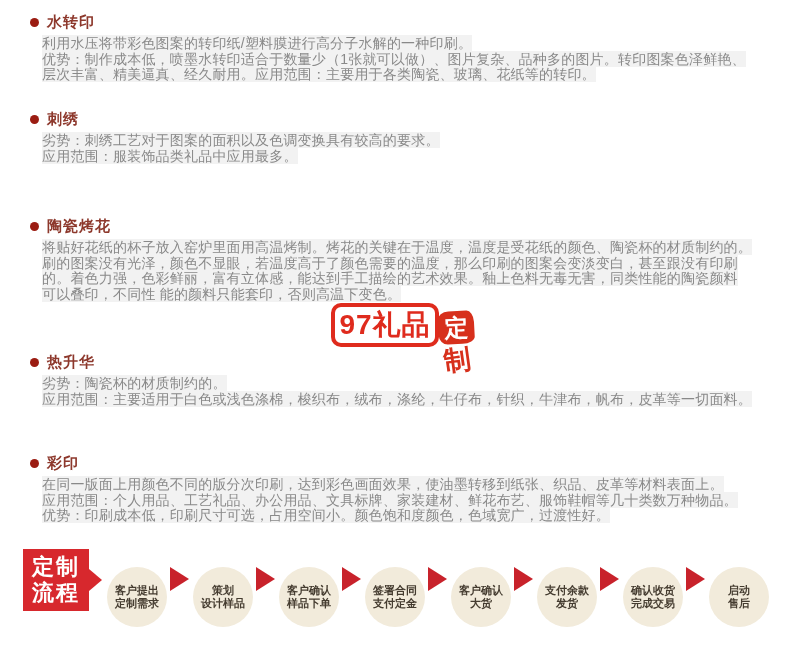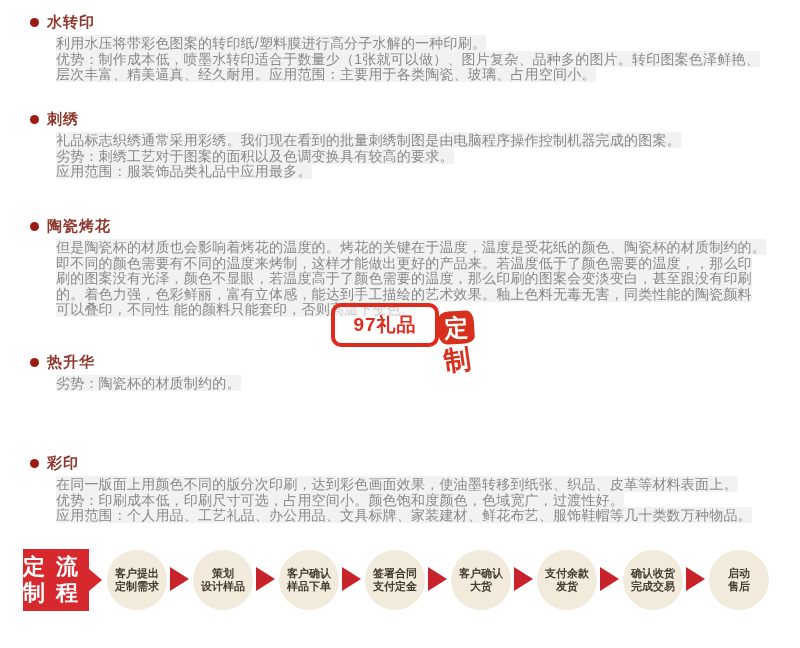--- a/index.html
+++ b/index.html
@@ -5,106 +5,105 @@
   html,body{margin:0;padding:0;background:#fff;}
   .page{position:relative;width:800px;height:648px;background:#ffffff;overflow:hidden;
         font-family:"Liberation Sans","DejaVu Sans",sans-serif;}
   
   .sec{position:absolute;left:0;width:800px;}
   .sec-head{position:absolute;left:30px;top:0;height:18px;display:flex;align-items:center;}
   .bullet{width:9px;height:9px;border-radius:50%;background:#9b1c12;display:inline-block;margin-right:8px;}
   .sec-title{color:#8d382c;font-size:15px;font-weight:bold;letter-spacing:1px;}
   .sec-body{position:absolute;left:42px;top:23px;width:740px;}
   .line{height:15.5px;line-height:15.5px;font-size:14px;color:#898989;white-space:nowrap;letter-spacing:0.2px;}
-  .line span{background:#f2f2f2;margin-left:14px;}
+  .line span{background:#f2f2f2;}
   
   .wm-badge{position:absolute;left:331px;top:303px;width:100px;height:36px;z-index:5;
             border:4px solid #df2b1d;border-radius:10px;display:flex;align-items:center;justify-content:center;
             background:rgba(255,255,255,0.55);}
-  .wm-badge span{color:#df2b1d;font-size:19px;font-weight:bold;letter-spacing:1px;}
+  .wm-badge span{color:#df2b1d;font-size:28px;font-weight:bold;letter-spacing:1px;}
   .wm-seal{position:absolute;left:437px;top:311px;width:44px;height:62px;z-index:5;transform:rotate(-3deg);}
   .seal-top{position:absolute;left:2px;top:0;width:36px;height:33px;background:#d7301c;color:#ffffff;
             border-radius:30% 20% 35% 25% / 25% 35% 20% 30%;display:flex;align-items:center;justify-content:center;
             font-size:24px;font-weight:bold;}
   .seal-bottom{position:absolute;left:6px;top:31px;color:#d7301c;font-size:27px;font-weight:bold;transform:rotate(-5deg);}
   
   .flow{position:absolute;left:0;top:549px;width:800px;height:64px;}
   .flow-label{position:absolute;left:23px;top:0;width:66px;height:62px;background:#d7282d;
-              display:flex;flex-direction:row;align-items:center;justify-content:center;}
+              display:flex;flex-direction:column;align-items:center;justify-content:center;}
   .flow-label div{color:#ffffff;font-size:22px;font-weight:bold;line-height:26px;letter-spacing:2px;}
   .flow-notch{position:absolute;left:89px;top:20px;width:0;height:0;
               border-left:13px solid #d7282d;border-top:11px solid transparent;border-bottom:11px solid transparent;}
-  .step{position:absolute;top:1px;width:60px;height:60px;border-radius:50%;background:#f2ebdb;
+  .step{position:absolute;top:18px;width:60px;height:60px;border-radius:50%;background:#f2ebdb;
         display:flex;flex-direction:column;align-items:center;justify-content:center;}
   .step div{color:#453c30;font-size:11px;font-weight:bold;line-height:13.5px;white-space:nowrap;}
   .arrow{position:absolute;top:18px;width:0;height:0;
          border-left:19px solid #c8222b;border-top:12px solid transparent;border-bottom:12px solid transparent;}
 </style>
 </head>
 <body>
 
 <div class="page">
 
   <div class="sec" style="top:13px">
     <div class="sec-head">
       <span class="bullet"></span>
       <span class="sec-title">水转印</span>
     </div>
     <div class="sec-body">
       <div class="line"><span>利用水压将带彩色图案的转印纸/塑料膜进行高分子水解的一种印刷。</span></div>
       <div class="line"><span>优势：制作成本低，喷墨水转印适合于数量少（1张就可以做）、图片复杂、品种多的图片。转印图案色泽鲜艳、</span></div>
-      <div class="line"><span>层次丰富、精美逼真、经久耐用。应用范围：主要用于各类陶瓷、玻璃、占用空间小。</span></div>
+      <div class="line"><span>层次丰富、精美逼真、经久耐用。应用范围：主要用于各类陶瓷、玻璃、花纸等的转印。</span></div>
     </div>
   </div>
 
   <div class="sec" style="top:110px">
     <div class="sec-head">
       <span class="bullet"></span>
       <span class="sec-title">刺绣</span>
     </div>
     <div class="sec-body">
-      <div class="line"><span>礼品标志织绣通常采用彩绣。我们现在看到的批量刺绣制图是由电脑程序操作控制机器完成的图案。</span></div>
       <div class="line"><span>劣势：刺绣工艺对于图案的面积以及色调变换具有较高的要求。</span></div>
       <div class="line"><span>应用范围：服装饰品类礼品中应用最多。</span></div>
     </div>
   </div>
 
   <div class="sec" style="top:217px">
     <div class="sec-head">
       <span class="bullet"></span>
       <span class="sec-title">陶瓷烤花</span>
     </div>
     <div class="sec-body">
-      <div class="line"><span>但是陶瓷杯的材质也会影响着烤花的温度的。烤花的关键在于温度，温度是受花纸的颜色、陶瓷杯的材质制约的。</span></div>
-      <div class="line"><span>即不同的颜色需要有不同的温度来烤制，这样才能做出更好的产品来。若温度低于了颜色需要的温度，，那么印</span></div>
+      <div class="line"><span>将贴好花纸的杯子放入窑炉里面用高温烤制。烤花的关键在于温度，温度是受花纸的颜色、陶瓷杯的材质制约的。</span></div>
       <div class="line"><span>刷的图案没有光泽，颜色不显眼，若温度高于了颜色需要的温度，那么印刷的图案会变淡变白，甚至跟没有印刷</span></div>
       <div class="line"><span>的。着色力强，色彩鲜丽，富有立体感，能达到手工描绘的艺术效果。釉上色料无毒无害，同类性能的陶瓷颜料</span></div>
       <div class="line"><span>可以叠印，不同性 能的颜料只能套印，否则高温下变色。</span></div>
     </div>
   </div>
 
   <div class="sec" style="top:353px">
     <div class="sec-head">
       <span class="bullet"></span>
       <span class="sec-title">热升华</span>
     </div>
     <div class="sec-body">
       <div class="line"><span>劣势：陶瓷杯的材质制约的。</span></div>
+      <div class="line"><span>应用范围：主要适用于白色或浅色涤棉，梭织布，绒布，涤纶，牛仔布，针织，牛津布，帆布，皮革等一切面料。</span></div>
     </div>
   </div>
 
   <div class="sec" style="top:454px">
     <div class="sec-head">
       <span class="bullet"></span>
       <span class="sec-title">彩印</span>
     </div>
     <div class="sec-body">
       <div class="line"><span>在同一版面上用颜色不同的版分次印刷，达到彩色画面效果，使油墨转移到纸张、织品、皮革等材料表面上。</span></div>
+      <div class="line"><span>应用范围：个人用品、工艺礼品、办公用品、文具标牌、家装建材、鲜花布艺、服饰鞋帽等几十类数万种物品。</span></div>
       <div class="line"><span>优势：印刷成本低，印刷尺寸可选，占用空间小。颜色饱和度颜色，色域宽广，过渡性好。</span></div>
-      <div class="line"><span>应用范围：个人用品、工艺礼品、办公用品、文具标牌、家装建材、鲜花布艺、服饰鞋帽等几十类数万种物品。</span></div>
     </div>
   </div>
 
   <div class="wm-badge">
     <span>97礼品</span>
   </div>
   <div class="wm-seal">
     <div class="seal-top">定</div>
     <div class="seal-bottom">制</div>
   </div>

